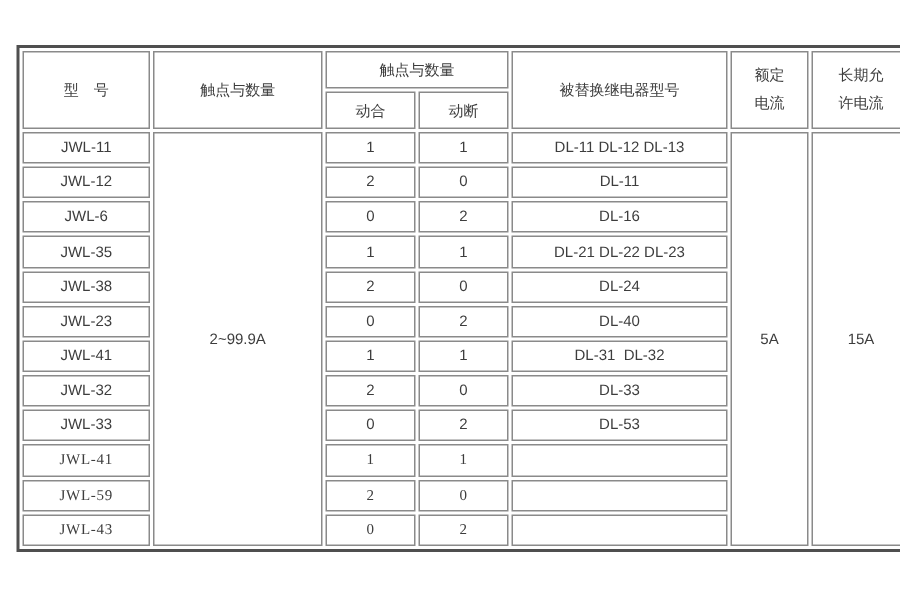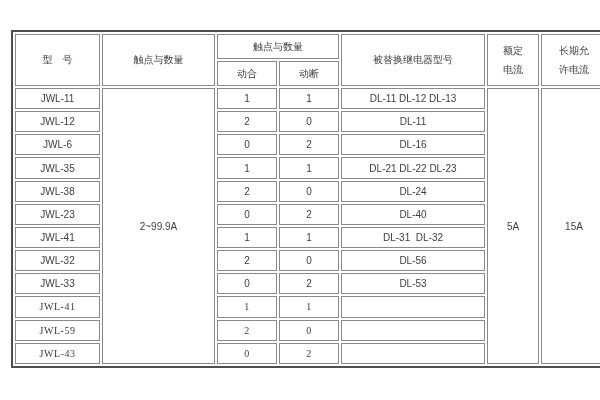--- a/index.html
+++ b/index.html
@@ -132,21 +132,21 @@
           <tr>
             <td>JWL-41</td>
             <td>1</td>
             <td>1</td>
             <td class="cell-replaced">DL-31  DL-32</td>
           </tr>
           <tr>
             <td>JWL-32</td>
             <td>2</td>
             <td>0</td>
-            <td class="cell-replaced">DL-56</td>
+            <td class="cell-replaced">DL-33</td>
           </tr>
           <tr>
             <td>JWL-33</td>
             <td>0</td>
             <td>2</td>
             <td class="cell-replaced">DL-53</td>
           </tr>
           <tr>
             <td>JWL-41</td>
             <td>1</td>

